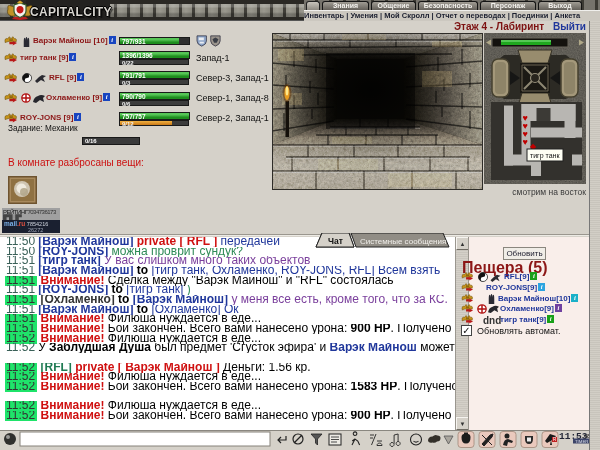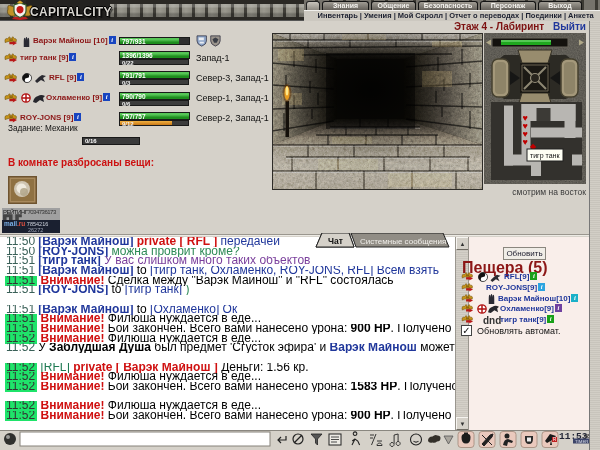--- a/index.html
+++ b/index.html
@@ -1,18 +1,18 @@
 <!DOCTYPE html>
 <html><head><meta charset="utf-8">
 <style>
 *{margin:0;padding:0;box-sizing:border-box}
 html,body{width:600px;height:450px;overflow:hidden}
 body{font-family:"Liberation Sans",sans-serif;background:#d5d1c9;position:relative}
 .abs{position:absolute}
-.b{font-weight:normal}
+.b{font-weight:bold}
 .nav{color:#20379b}.navb{color:#20379b;font-weight:bold}
 .mar{color:#8c1616;font-weight:bold}
 .red{color:#cf1010;font-weight:bold}
 .teal{color:#2e8b57}.purp{color:#7a3f9c}
 .loc{font-size:9px;color:#111}
 .bar{position:absolute;left:119px;width:71px;height:8px;border:1px solid #1a1a1a;background:#2f2f2f}
 .bar .fill{position:absolute;left:0;top:0;bottom:0;background:linear-gradient(#56c556 30%,#1e8e1e 70%)}
 .bar .t{position:absolute;left:2px;top:0;font-size:6.5px;line-height:7px;color:#fff;font-weight:bold;white-space:nowrap}.sub .t{position:absolute;left:2px;top:-0.5px;font-size:6.5px;line-height:6.5px;color:#f2f2f2;font-weight:bold;white-space:nowrap}
 .sub{position:absolute;left:119px;width:70px;height:6px;border:1px solid #1a1a1a;background:#3c3c3c}
 .sub .t{font-size:6px;line-height:6px;top:0}
@@ -25,21 +25,21 @@
 .rpname{color:#20379b;font-weight:bold;font-size:8px;white-space:nowrap}
 </style></head>
 <body>
 
 <div class="abs" id="topbar" style="left:0;top:0;width:600px;height:21px;background:#2a2824"></div>
 <div class="abs" style="left:0;top:4px;width:304px;height:13px;background:linear-gradient(rgba(255,255,255,0.18) 0 3px,rgba(255,255,255,0) 4px 8px,rgba(0,0,0,0.22) 10px 13px),repeating-linear-gradient(90deg,#908e84 0px,#9a988e 4px,#8a887e 10px,#403e38 10px,#403e38 13px)"></div>
 <div class="abs" style="left:26px;top:0;width:84px;height:21px;background:#232220"></div>
 <div class="abs" style="left:304px;top:0;width:296px;height:10px;background:repeating-linear-gradient(90deg,#76736c 0 11px,#3c3a34 11px 14px)"></div>
 <div class="abs" style="left:0;top:20px;width:600px;height:1px;background:#555"></div>
 
-<div class="abs" style="left:304px;top:10px;width:296px;height:11px;background:#ccc8c0;border-top:1px solid #f0efec;font-size:7.5px;font-weight:bold;color:#1c2030;text-align:right;line-height:10px;white-space:nowrap">Инвентарь&nbsp;|&nbsp;Умения&nbsp;|&nbsp;Мой Скролл&nbsp;|&nbsp;Отчет о переводах&nbsp;|&nbsp;Поединки&nbsp;|&nbsp;Анкета&nbsp;&nbsp;&nbsp;</div>
+<div class="abs" style="left:304px;top:10px;width:296px;height:11px;background:#ccc8c0;border-top:1px solid #f0efec;font-size:7.5px;font-weight:bold;color:#1c2030;line-height:10px;white-space:nowrap">Инвентарь&nbsp;|&nbsp;Умения&nbsp;|&nbsp;Мой Скролл&nbsp;|&nbsp;Отчет о переводах&nbsp;|&nbsp;Поединки&nbsp;|&nbsp;Анкета&nbsp;&nbsp;&nbsp;</div>
 
 <div class="abs" style="left:306px;top:1px;width:14px;height:9px;background:linear-gradient(#c8c4bc,#8e8a82);border:1px solid #222;border-bottom:none;border-radius:3px 3px 0 0"></div>
 <div class="abs tab1" style="left:322px;width:47px">Знания</div>
 <div class="abs tab1" style="left:371px;width:45px">Общение</div>
 <div class="abs tab1" style="left:418px;width:60px">Безопасность</div>
 <div class="abs tab1" style="left:480px;width:56px">Персонаж</div>
 <div class="abs tab1" style="left:538px;width:44px">Выход</div>
 <style>.tab1{top:1px;height:9px;background:linear-gradient(#a09c94,#64605a);border:1px solid #141414;border-bottom:none;border-radius:3px 3px 0 0;color:#f4f2ee;font-size:7px;font-weight:bold;text-align:center;line-height:8px}</style>
 
 <svg class="abs" style="left:3px;top:0" width="34" height="21" viewBox="0 0 34 21">
@@ -123,21 +123,21 @@
 <path d="M1 9 Q2 4 6 3 Q9 1 13 3 L11 5 L12 9 L8 7 L4 10 Z" fill="#26262c"></path>
 </svg>
 <div class="name" style="left:46px;top:93px">Охламенко [9]<span class="ibadge">i</span></div>
 <div class="bar" style="top:91.5px">
     <div class="fill" style="width:69px"></div>
     <span class="t">790/790</span>
   </div>
 <div class="sub" style="top:99.5px">
     <span class="t">0/6</span>
   </div>
-<div class="loc abs" style="left:196px;top:93px">Север-1, Запад-1</div>
+<div class="loc abs" style="left:196px;top:93px">Север-1, Запад-8</div>
 
 <svg class="abs" style="left:4px;top:112px" width="15" height="11" viewBox="0 0 17 13">
     <use href="#w1"></use>
   </svg>
 <div class="name" style="left:20px;top:113px">ROY-JONS [9]<span class="ibadge">i</span></div>
 <div class="bar" style="top:112px">
     <div class="fill" style="width:69px"></div>
     <span class="t">757/757</span>
   </div>
 <div class="sub" style="top:120px">
@@ -282,21 +282,21 @@
 <rect x="43" y="116" width="36" height="12" fill="#fffff4" stroke="#222" stroke-width="1"></rect>
 <text x="46" y="124.5" font-size="7" fill="#111" font-family="Liberation Sans">тигр танк</text>
 </g>
 </svg>
 <div class="abs" style="left:480px;top:187px;width:106px;font-size:8.5px;color:#3a3a3a;text-align:right">смотрим на восток</div>
 
 <div class="abs" style="left:8px;top:124px;font-size:8.2px;color:#111">Задание: Механик</div>
 <div class="abs" style="left:82px;top:137px;width:58px;height:8px;background:#3a3a3a;border:1px solid #181818">
     <span style="position:absolute;left:2px;top:0;font-size:6px;line-height:7px;color:#fff;font-weight:bold">0/16</span>
   </div>
-<div class="abs" style="left:8px;top:157px;font-size:10px;font-weight:bold;color:#cc1111">В комнате разбросаны вещи:</div>
+<div class="abs" style="left:8px;top:157px;font-size:10px;font-weight:normal;color:#cc1111">В комнате разбросаны вещи:</div>
 <svg class="abs" style="left:8px;top:176px" width="29" height="28" viewBox="0 0 29 28">
 <rect x="0" y="0" width="29" height="28" fill="#6e532f"></rect>
 <rect x="1.5" y="1.5" width="26" height="25" fill="#a8895c"></rect>
 <rect x="3" y="3" width="23" height="22" fill="#8f7142"></rect>
 <circle cx="14" cy="13" r="8" fill="#cfc5b2"></circle>
     <circle cx="13.5" cy="12.5" r="5" fill="#efeade"></circle>
 <circle cx="16" cy="16" r="4" fill="#b0a488" opacity="0.85"></circle>
 </svg>
 
 <div class="abs" style="left:2px;top:208px;width:58px;height:12px;background:#a0a0a0;overflow:hidden">
@@ -305,25 +305,26 @@
 </div>
 <div class="abs" style="left:2px;top:220px;width:58px;height:13px;background:#1a2030;overflow:hidden">
 <div style="font-size:6.5px;line-height:7px;padding-left:2px"><span style="color:#7ab0e8;font-weight:bold">mail</span><span style="color:#e05040;font-weight:bold">.ru</span><span style="color:#cfd4de;font-size:5.5px"> 7854216</span></div>
 <div style="font-size:5.5px;color:#9aa2b2;line-height:5px;padding-left:26px">26272</div>
 </div>
 
 <div class="abs" style="left:0;top:234px;width:600px;height:1px;background:#9a968e"></div>
 <div class="abs" style="left:0;top:235px;width:600px;height:1px;background:#eceae4"></div>
 <div id="chat" class="abs" style="left:0;top:237px;width:455px;height:193px;background:#fff;overflow:hidden">
 <div class="chatline" style="top:0.0px"><span class="ts">11:50</span><span class="navb">[Варэк Майнош]</span> <span class="red">private [ RFL ]</span> <span class="nav">передачей</span></div>
-<div class="chatline" style="top:9.7px"><span class="ts">11:50</span><span class="navb">[ROY-JONS]</span> <span class="teal">можна проврит кроме?</span></div>
+<div class="chatline" style="top:9.7px"><span class="ts">11:50</span><span class="navb">[ROY-JONS]</span> <span class="teal">можна проврит сундук?</span></div>
 <div class="chatline" style="top:19.3px"><span class="ts">11:51</span><span class="navb">[тигр танк]</span> <span class="purp">У вас слишком много таких объектов</span></div>
 <div class="chatline" style="top:29.0px"><span class="ts">11:51</span><span class="navb">[Варэк Майнош]</span> <span class="b blk">to</span> <span class="nav">[тигр танк, Охламенко, ROY-JONS, RFL]</span> <span class="nav">Всем взять</span></div>
 <div class="chatline" style="top:38.6px"><span class="tsg">11:51</span> <span class="red">Внимание!</span> <span class="blk">Сделка между "Варэк Майнош" и "RFL" состоялась</span></div>
 <div class="chatline" style="top:48.2px"><span class="ts">11:51</span><span class="navb">[ROY-JONS]</span> <span class="b blk">to</span> <span class="nav">[тигр танк]</span> <span class="teal">)</span></div>
+<div class="chatline" style="top:57.9px"><span class="tsg">11:51</span> <span class="b" style="color:#333">[Охламенко]</span> <span class="b blk">to</span> <span class="navb">[Варэк Майнош]</span> <span class="purp">у меня все есть, кроме того, что за КС.</span></div>
 <div class="chatline" style="top:67.5px"><span class="ts">11:51</span><span class="navb">[Варэк Майнош]</span> <span class="b blk">to</span> <span class="nav">[Охламенко]</span> <span class="nav">Ок</span></div>
 <div class="chatline" style="top:77.2px"><span class="tsg">11:51</span> <span class="red">Внимание!</span> <span class="blk">Филюша нуждается в еде...</span></div>
 <div class="chatline" style="top:86.9px"><span class="tsg">11:51</span> <span class="red">Внимание!</span> <span class="blk">Бой закончен. Всего вами нанесено урона: <b>900 HP</b>. Получено опыта: <b>14</b> (20%).</span></div>
 <div class="chatline" style="top:96.5px"><span class="tsg">11:52</span> <span class="red">Внимание!</span> <span class="blk">Филюша нуждается в еде...</span></div>
 <div class="chatline" style="top:106.2px"><span class="ts">11:52</span><span class="blk">У <b>Заблудшая Душа</b> был предмет 'Сгусток эфира' и <span class="navb">Варэк Майнош</span> может подобрать его</span></div>
 <div class="chatline" style="top:125.5px"><span class="tsg">11:52</span> <span class="b" style="color:#1e7a52">[RFL]</span> <span class="red">private [ Варэк Майнош ]</span> <span class="blk">Деньги: 1.56 кр.</span></div>
 <div class="chatline" style="top:135.1px"><span class="tsg">11:52</span> <span class="red">Внимание!</span> <span class="blk">Филюша нуждается в еде...</span></div>
 <div class="chatline" style="top:144.8px"><span class="tsg">11:52</span> <span class="red">Внимание!</span> <span class="blk">Бой закончен. Всего вами нанесено урона: <b>1583 HP</b>. Получено опыта: <b>14</b> (20%).</span></div>
 <div class="chatline" style="top:164.1px"><span class="tsg">11:52</span> <span class="red">Внимание!</span> <span class="blk">Филюша нуждается в еде...</span></div>
 <div class="chatline" style="top:173.7px"><span class="tsg">11:52</span> <span class="red">Внимание!</span> <span class="blk">Бой закончен. Всего вами нанесено урона: <b>900 HP</b>. Получено опыта: <b>14</b> (20%).</span></div>

